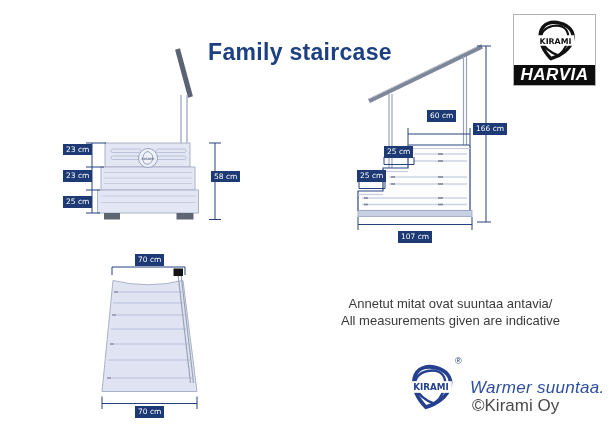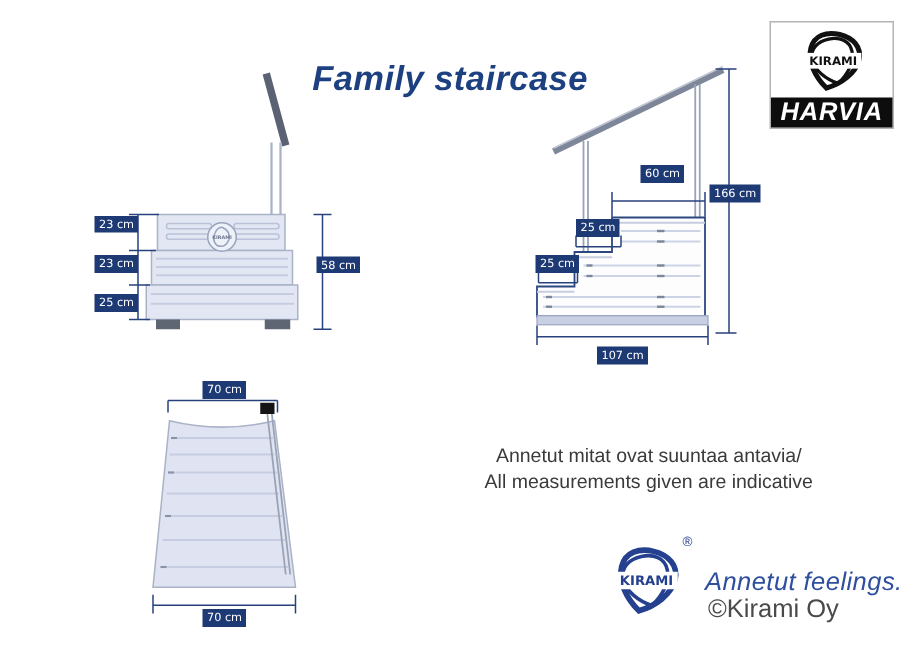--- a/index.html
+++ b/index.html
@@ -2,40 +2,40 @@
 <html><head>
 <meta charset="utf-8">
 <style>
   html,body{margin:0;padding:0;}
   body{
     width:610px;height:448px;position:relative;background:#ffffff;
     font-family:"Liberation Sans",sans-serif;overflow:hidden;
   }
   .title{
     position:absolute;left:175px;top:39px;width:250px;text-align:center;
-    font-style:italic;font-weight:600;font-size:23px;color:#1d4080;letter-spacing:.3px;
+    font-weight:600;font-size:23px;color:#1d4080;letter-spacing:.3px;
   }
   svg.overlay{position:absolute;left:0;top:0;}
   .dim{
     position:absolute;background:#1e3a75;color:#ffffff;
     font-family:"DejaVu Sans",sans-serif;font-size:7.5px;line-height:1;
     padding:2px 3px;text-align:center;min-width:21px;white-space:nowrap;box-sizing:border-box;
   }
   .brand-box{
     position:absolute;left:513px;top:14px;width:83px;height:72px;
     border:1px solid #b3b3b3;background:#fff;box-sizing:border-box;
   }
   .harvia-bar{
     position:absolute;left:0;bottom:0;width:100%;height:20px;background:#0d0d0d;
     color:#fff;font-style:italic;font-weight:bold;font-size:17px;text-align:center;
     line-height:20px;letter-spacing:.5px;
   }
   .brand-logo{position:absolute;left:19px;top:3px;}
   .note{
-    position:absolute;left:310px;top:295px;width:245px;text-align:center;
+    position:absolute;left:328px;top:295px;width:245px;text-align:center;
     font-size:13px;color:#3a3a3a;line-height:17px;
   }
   .footer-logo{position:absolute;left:406px;top:360px;}
   .registered{position:absolute;left:455px;top:356px;font-size:9px;color:#24408e;}
   .tagline{
     position:absolute;left:470px;top:378px;font-style:italic;font-weight:500;
     font-size:17px;color:#2d4f9e;letter-spacing:.3px;
   }
   .copyright{position:absolute;left:472px;top:396px;font-size:17px;color:#4a4a4a;}
 </style>
@@ -200,14 +200,14 @@
   <div>All measurements given are indicative</div>
 </div>
 
 <svg class="footer-logo" width="50" height="54" viewBox="0 0 60 60">
   <path d="M30,55 C18,48 8,36 8,24 C8,12 18,6 30,6 C42,6 52,12 52,24 C52,36 42,48 30,55 Z" fill="none" stroke="#24408e" stroke-width="4.5" transform="rotate(14 30 30)"></path>
   <path d="M30,55 C18,48 8,36 8,24 C8,12 18,6 30,6 C42,6 52,12 52,24 C52,36 42,48 30,55 Z" fill="none" stroke="#24408e" stroke-width="3.5" transform="rotate(-12 30 30) scale(0.82) translate(6.6 6.6)"></path>
   <rect x="5" y="23" width="50" height="14" fill="#ffffff"></rect>
   <text x="30" y="34" text-anchor="middle" font-family="DejaVu Sans, sans-serif" font-size="10.5" font-weight="bold" fill="#24408e">KIRAMI</text>
 </svg>
 <span class="registered">®</span>
-<div class="tagline">Annetut feelings.</div>
+<div class="tagline">Warmer suuntaa.</div>
 <div class="copyright">©Kirami Oy</div>
 
 </body></html>

